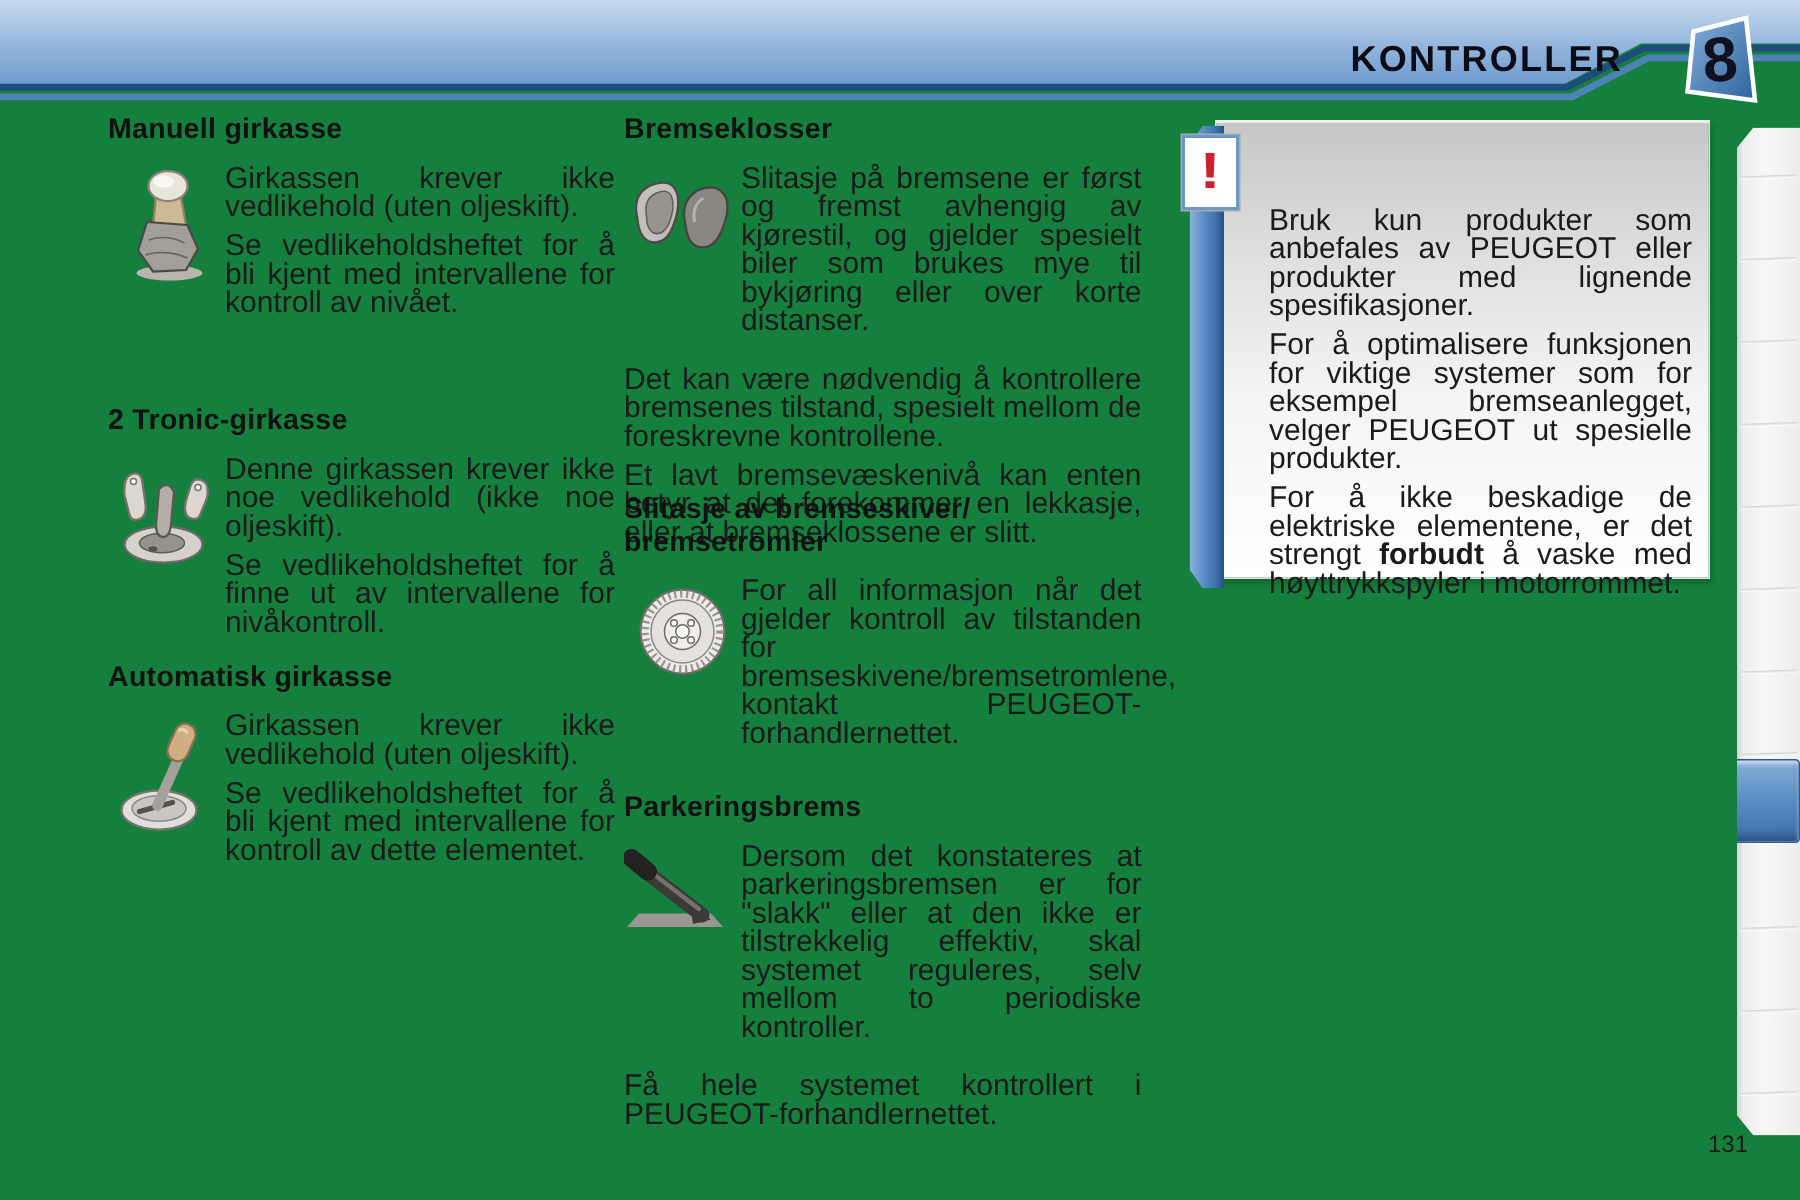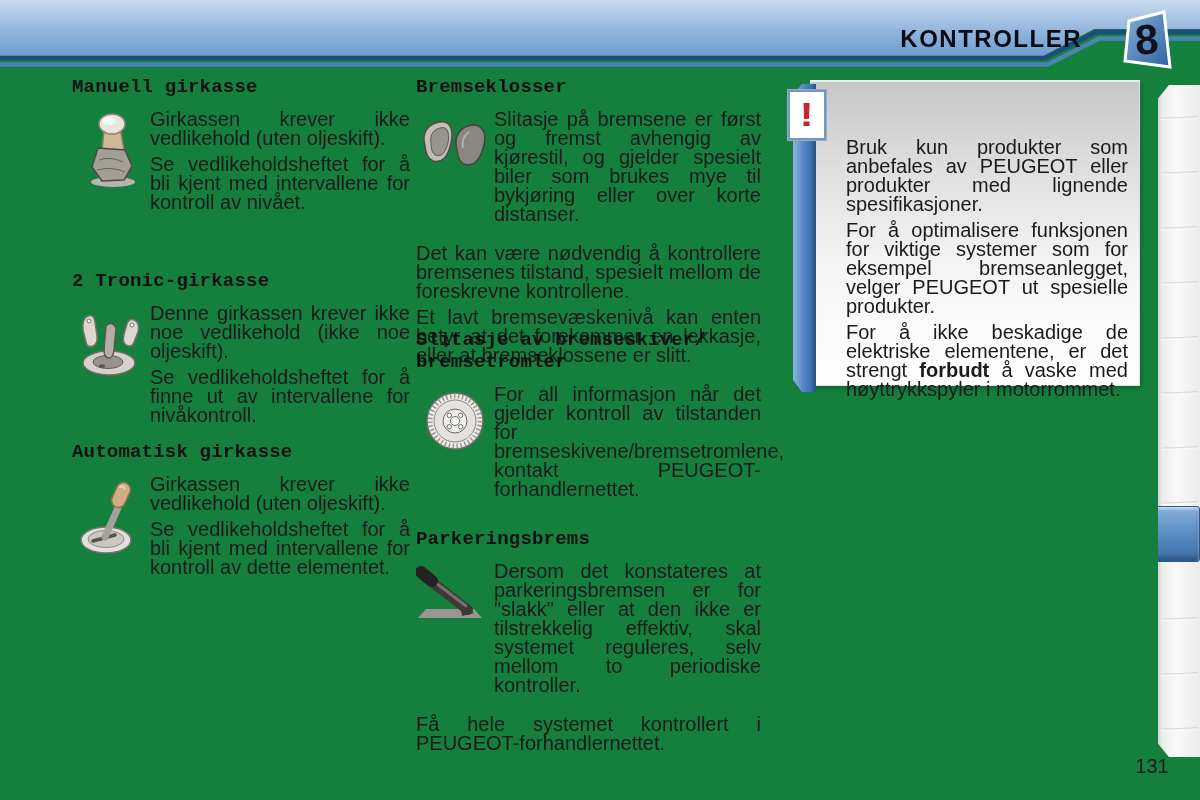--- a/index.html
+++ b/index.html
@@ -13,21 +13,21 @@
   .header-svg{position:absolute;top:0;left:0;}
   .header-svg text{font-family:"Liberation Sans", sans-serif;}
 
   
   .col{position:absolute;}
   .col-left{left:72px;top:76px;width:338px;height:660px;}
   .col-mid{left:416px;top:76px;width:345px;height:700px;}
   .sec{position:absolute;left:0;width:100%;}
   .sec-h{
     font-size:19px;font-weight:bold;color:#111;margin:0 0 12px 0;
-    line-height:22px;white-space:pre-line;letter-spacing:.2px;font-family:Liberation Mono, monospace;
+    line-height:22px;white-space:pre-line;letter-spacing:.2px;
   }
   .media{display:flex;align-items:flex-start;}
   .icon-box{flex:0 0 78px;display:flex;justify-content:center;padding-top:2px;}
   .texts{flex:1;min-width:0;}
   p.body{font-size:20px;line-height:19px;text-align:justify;margin:0 0 7px 0;}
   p.body:last-child{margin-bottom:0;}
   .full-paras{margin-top:20px;}
   .full-paras p.body{margin-bottom:7px;}
 
   
@@ -69,21 +69,21 @@
   .tab-active{
     position:absolute;left:-9px;top:421px;width:51px;height:56px;box-sizing:border-box;
     background:linear-gradient(180deg,#88b0da 0%,#5d90c6 45%,#3a6ea6 100%);
     border:1px solid #2c5b8f;border-radius:9px 3px 3px 9px;
     box-shadow:inset 0 2px 3px rgba(255,255,255,.6), inset 0 -4px 5px rgba(0,10,40,.28);
   }
 
   
   .pagenum{
     position:absolute;left:1122px;top:755px;width:60px;text-align:center;
-    font-size:20px;color:#1a1a1a;
+    font-size:16px;color:#1a1a1a;
   }
 </style>
 </head>
 <body>
 
 <div class="page">
 
   <svg class="header-svg" width="1200" height="70" viewBox="0 0 1200 70">
     <defs>
       <linearGradient id="ghdr" x1="0" y1="0" x2="0" y2="1">

